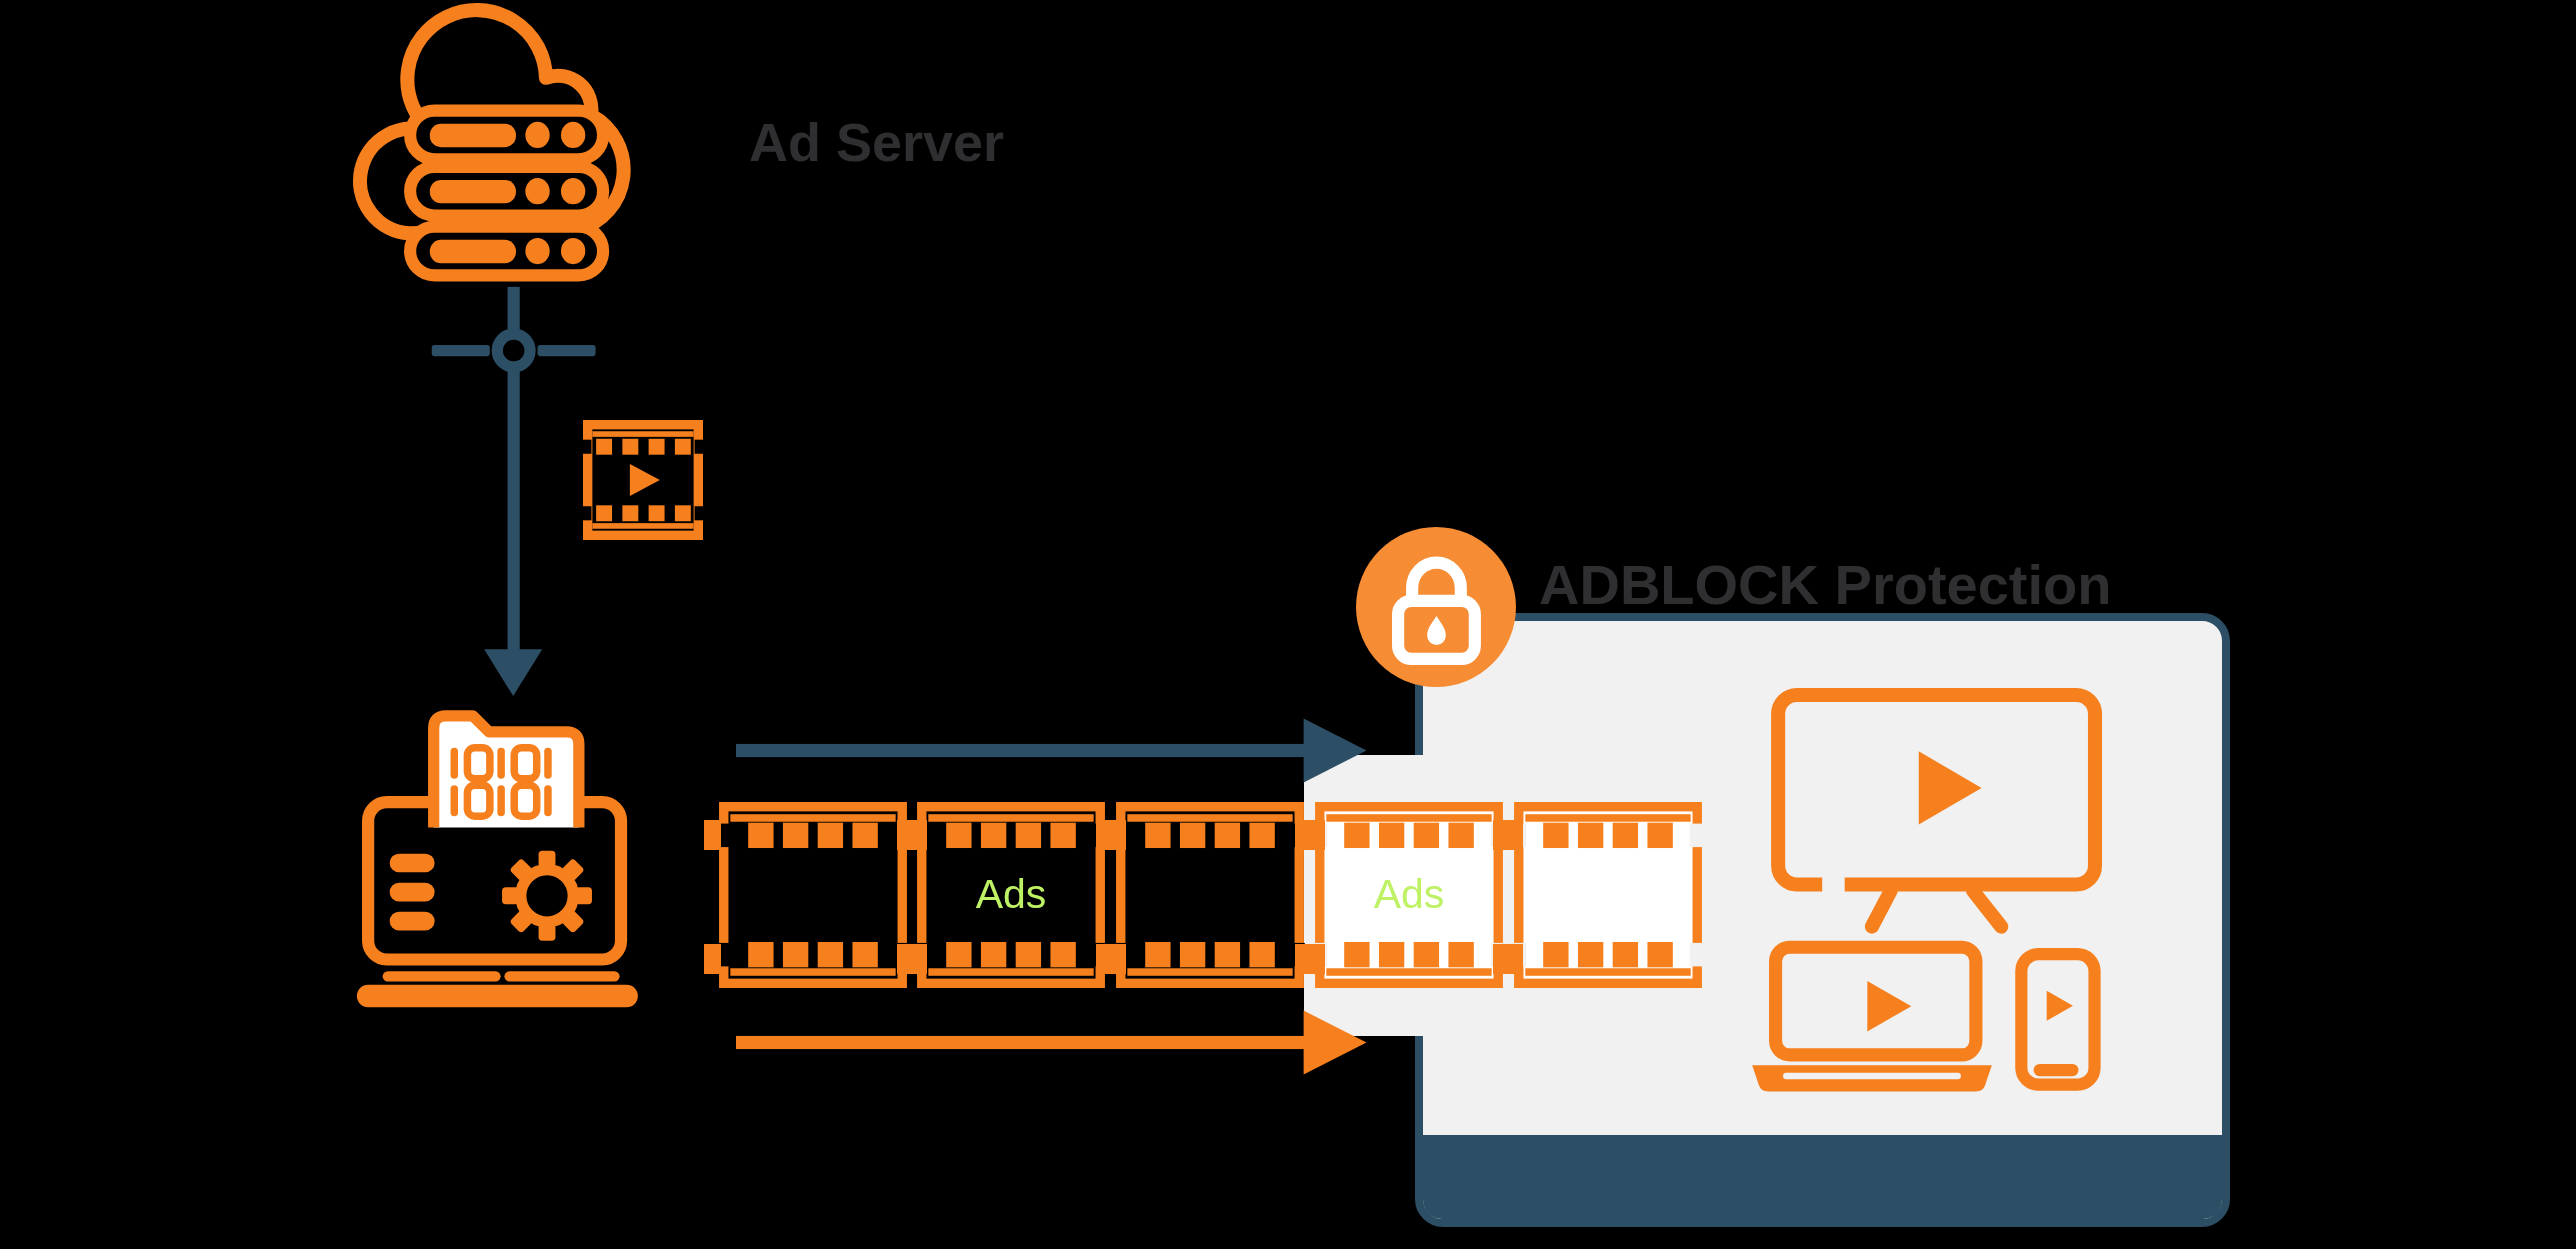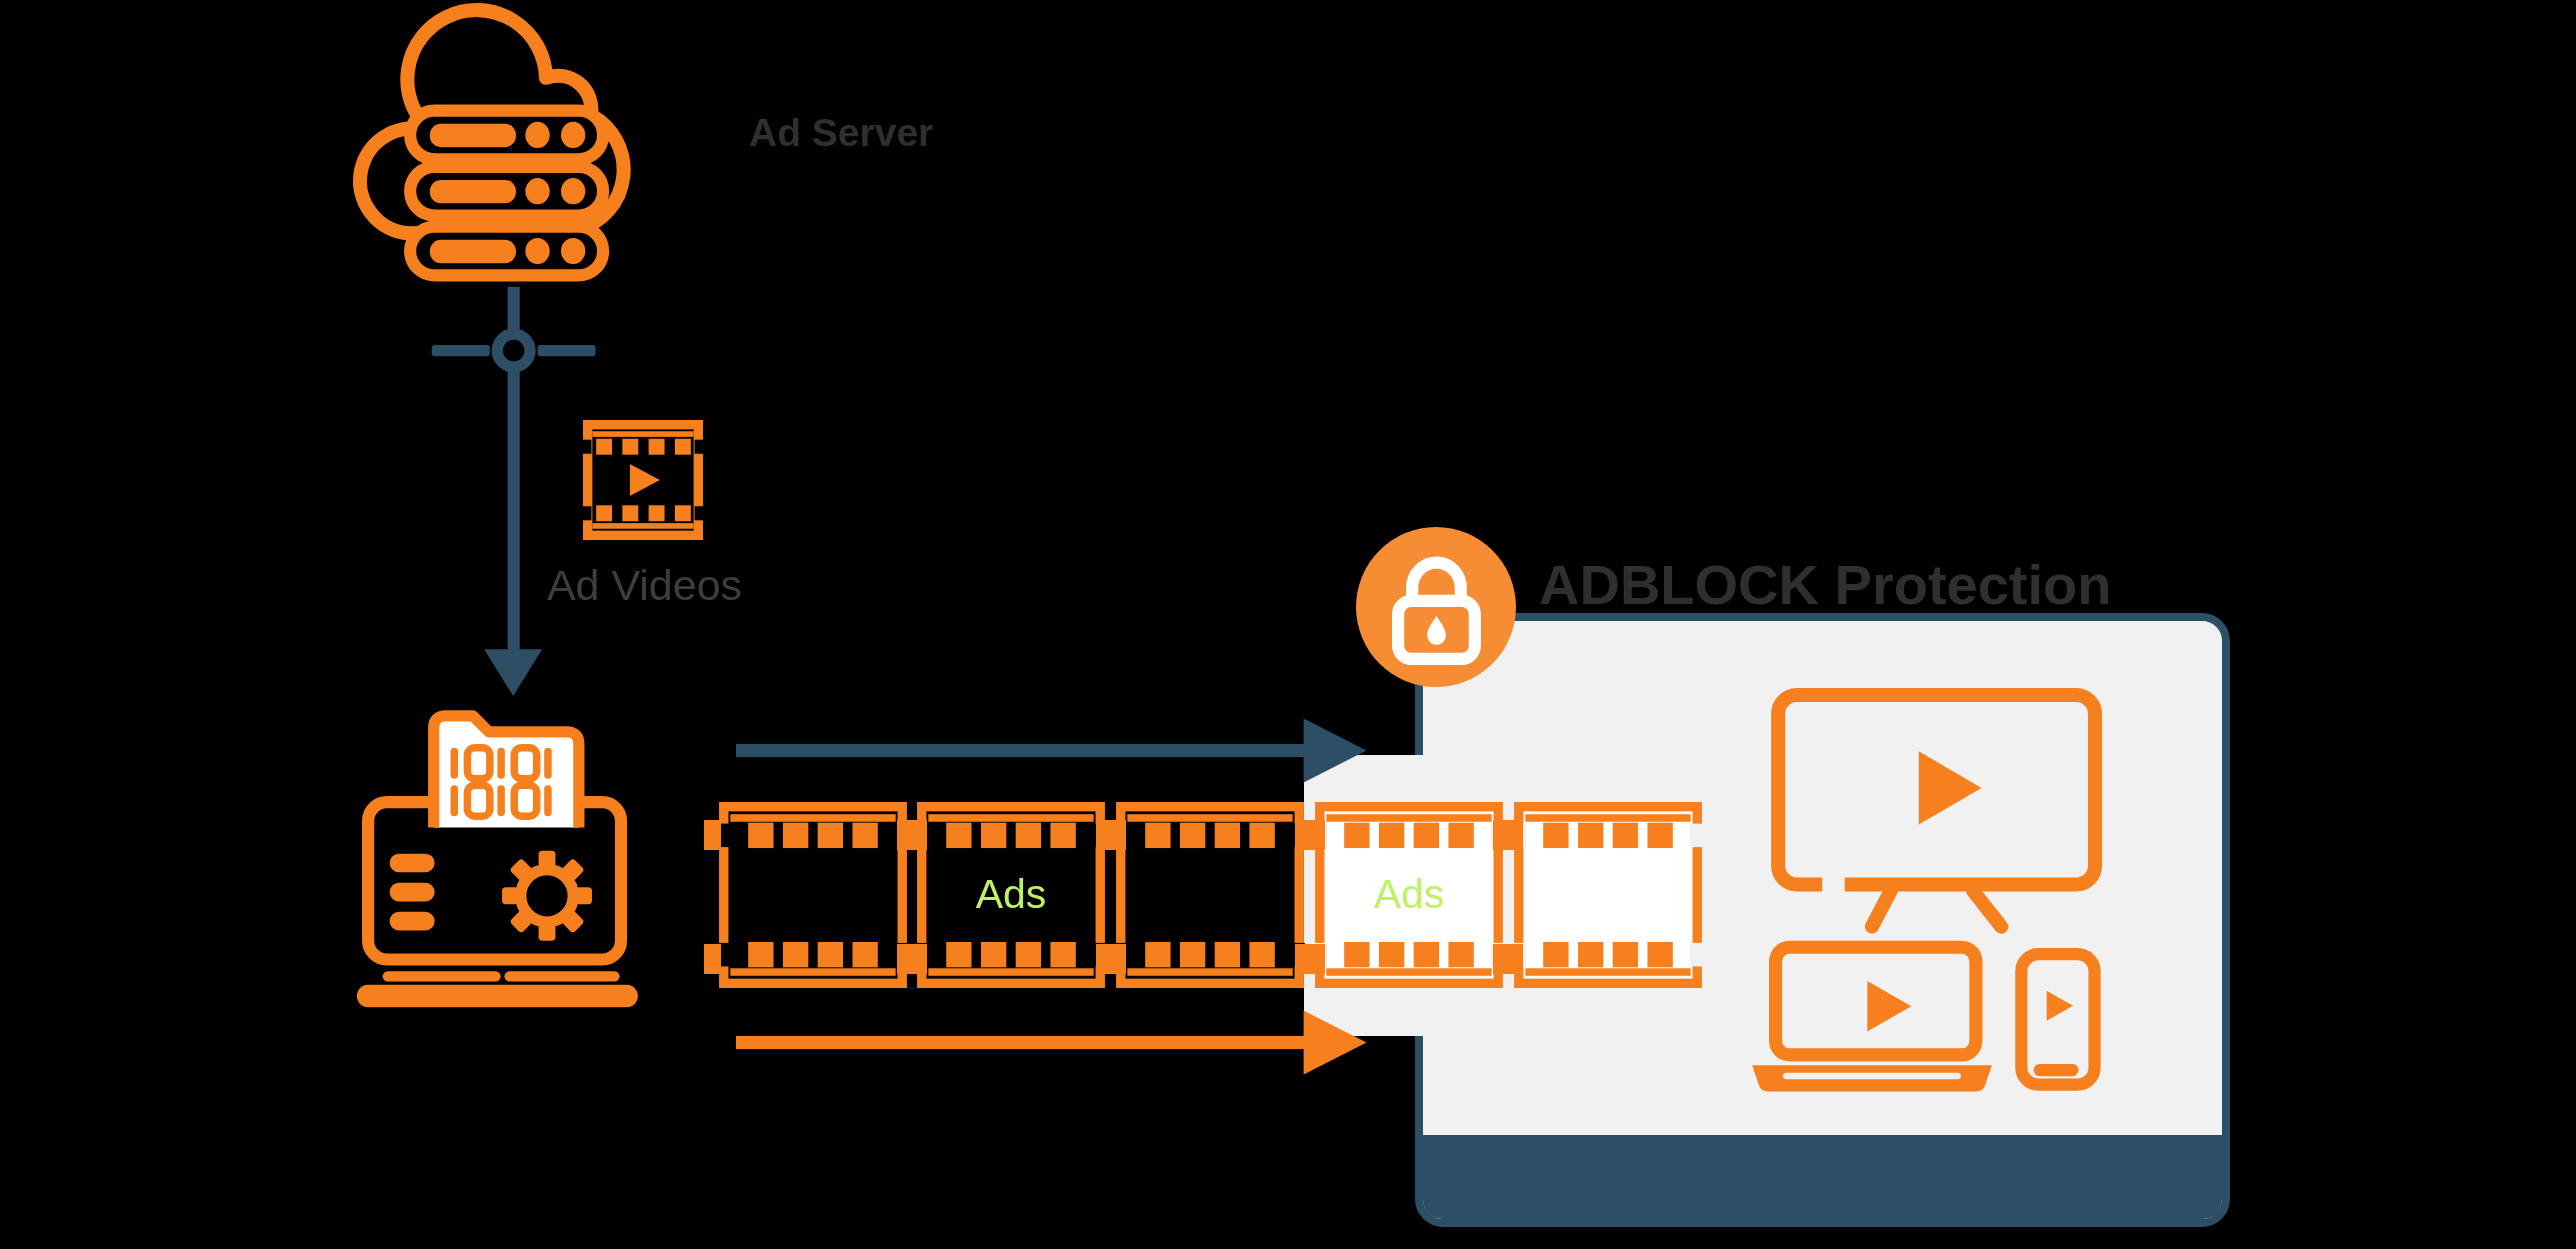--- a/index.html
+++ b/index.html
@@ -57,21 +57,21 @@
         <rect x="82" y="179" width="92" height="25" rx="12"></rect>
           <ellipse cx="197" cy="191" rx="13" ry="14"></ellipse>
           <ellipse cx="235" cy="191" rx="13" ry="14"></ellipse>
         <rect x="82" y="243" width="92" height="25" rx="12"></rect>
           <ellipse cx="197" cy="255" rx="13" ry="14"></ellipse>
           <ellipse cx="235" cy="255" rx="13" ry="14"></ellipse>
       </g>
     </g>
   </svg>
 
-  <div class="lbl title" style="left:749px;top:111px;font-size:39px;">Ad Server</div>
+  <div class="lbl title" style="left:749px;top:111px;font-size:54px;">Ad Server</div>
 
   <svg class="abs" style="left:413px;top:277px" width="206" height="427" viewBox="0 0 220 455">
     <g fill="#2D4F66">
       <rect x="101" y="10" width="13" height="390"></rect>
       <rect x="20" y="72" width="62" height="12" rx="3"></rect>
       <rect x="133" y="72" width="62" height="12" rx="3"></rect>
     </g>
     <circle cx="107.5" cy="78" r="17.5" fill="#000" stroke="#2D4F66" stroke-width="12"></circle>
     <polygon points="76,397 138,397 107,447" fill="#2D4F66"></polygon>
   </svg>
@@ -92,21 +92,20 @@
       <polygon points="50,47 50,81 82,64"></polygon>
     </g>
     <g class="notch">
       <rect x="-1" y="21" width="10" height="15"></rect>
         <rect x="119" y="21" width="10" height="15"></rect>
       <rect x="-1" y="92" width="10" height="15"></rect>
         <rect x="119" y="92" width="10" height="15"></rect>
     </g>
   </svg>
 
-  <div class="lbl sub" style="left:504px;top:561px;width:281px;text-align:center;font-size:43px;">Ad Videos</div>
 
   <svg class="abs" style="left:355px;top:696px" width="281" height="319" viewBox="0 0 300 340">
     <rect x="14" y="113" width="270" height="168" rx="20" fill="#000" stroke="#F6801E" stroke-width="13"></rect>
     <path d="M 84 140 L 84 34 Q 84 21 97 21 L 126 21 L 143 38 L 226 38 Q 239 38 239 51 L 239 140 Z" fill="#FFFFFF"></path>
     <path d="M 84 140 L 84 34 Q 84 21 97 21 L 126 21 L 143 38 L 226 38 Q 239 38 239 51 L 239 140" fill="none" stroke="#F6801E" stroke-width="12" stroke-linejoin="round"></path>
     <g fill="#F6801E">
       <rect x="102" y="55" width="8" height="33" rx="4"></rect>
         <rect x="152" y="55" width="8" height="33" rx="4"></rect>
         <rect x="202" y="55" width="8" height="33" rx="4"></rect>
       <rect x="120" y="55" width="24" height="33" rx="8" fill="none" stroke="#F6801E" stroke-width="8"></rect>

